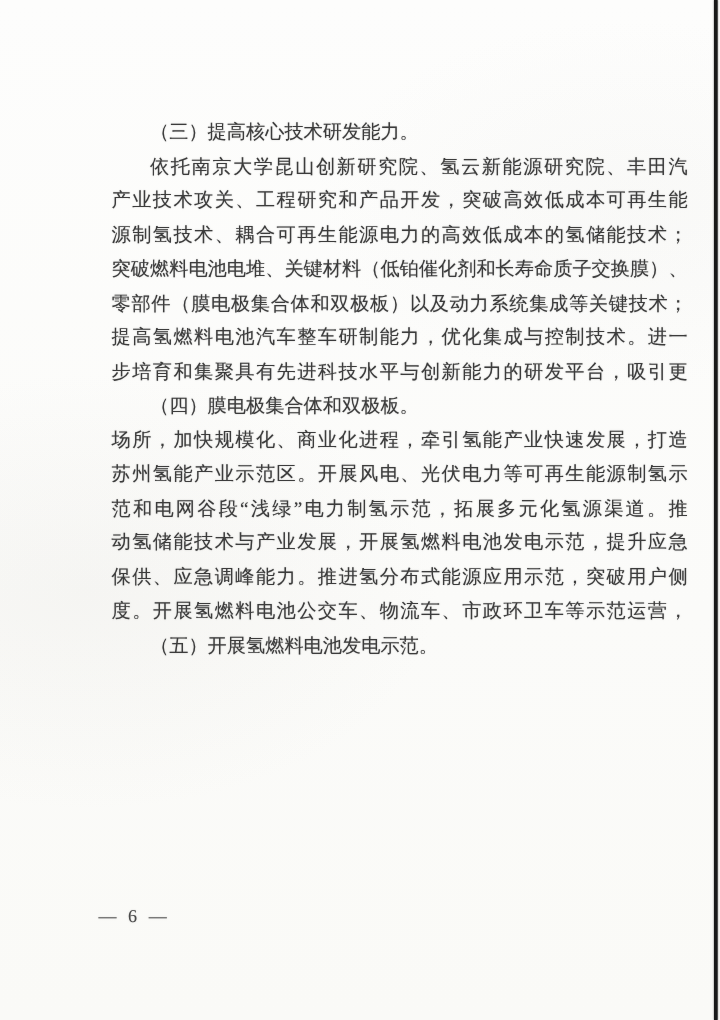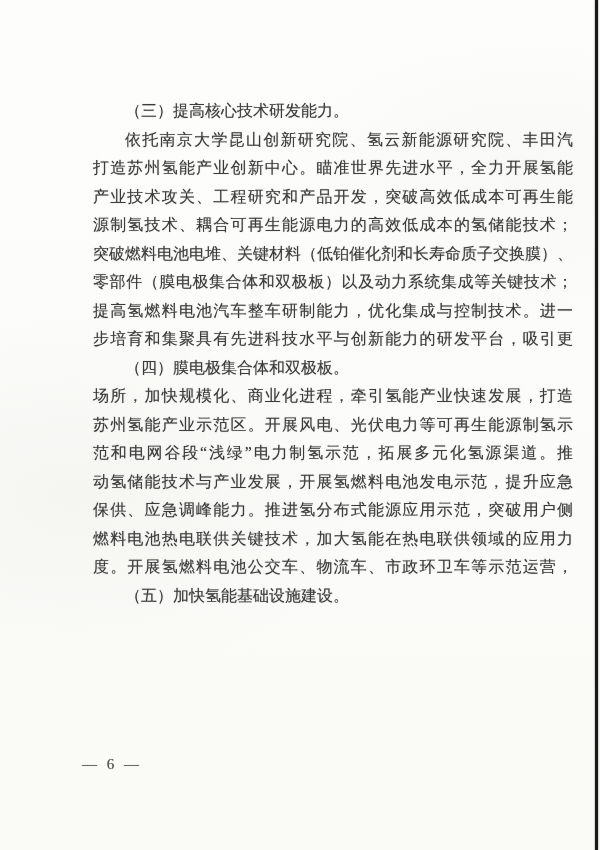--- a/index.html
+++ b/index.html
@@ -67,35 +67,33 @@
 </style>
 </head>
 <body>
 
 <div class="page">
 
   <div class="textblock">
 
   <div class="line indent no-justify">（三）提高核心技术研发能力。</div>
       <div class="line indent">依托南京大学昆山创新研究院、氢云新能源研究院、丰田汽</div>
-      <div class="line">打造苏州氢能产业创新中心。瞄准世界先进水平，全力开展氢能</div>
       <div class="line">产业技术攻关、工程研究和产品开发，突破高效低成本可再生能</div>
       <div class="line">源制氢技术、耦合可再生能源电力的高效低成本的氢储能技术；</div>
       <div class="line">突破燃料电池电堆、关键材料（低铂催化剂和长寿命质子交换膜）、</div>
       <div class="line">零部件（膜电极集合体和双极板）以及动力系统集成等关键技术；</div>
       <div class="line">提高氢燃料电池汽车整车研制能力，优化集成与控制技术。进一</div>
       <div class="line">步培育和集聚具有先进科技水平与创新能力的研发平台，吸引更</div>
       <div class="line indent no-justify">（四）膜电极集合体和双极板。</div>
       <div class="line">场所，加快规模化、商业化进程，牵引氢能产业快速发展，打造</div>
       <div class="line">苏州氢能产业示范区。开展风电、光伏电力等可再生能源制氢示</div>
       <div class="line">范和电网谷段“浅绿”电力制氢示范，拓展多元化氢源渠道。推</div>
       <div class="line">动氢储能技术与产业发展，开展氢燃料电池发电示范，提升应急</div>
       <div class="line">保供、应急调峰能力。推进氢分布式能源应用示范，突破用户侧</div>
-      <div class="line">燃料电池热电联供关键技术，加大氢能在热电联供领域的应用力</div>
       <div class="line">度。开展氢燃料电池公交车、物流车、市政环卫车等示范运营，</div>
-      <div class="line indent no-justify">（五）加快氢能基础设施建设。</div>
+      <div class="line indent no-justify">（五）开展氢燃料电池发电示范。</div>
     </div>
 
   <div class="page-number">— 6 —</div>
 
   <div class="edge-line"></div>
 
 </div>
 
 </body></html>

